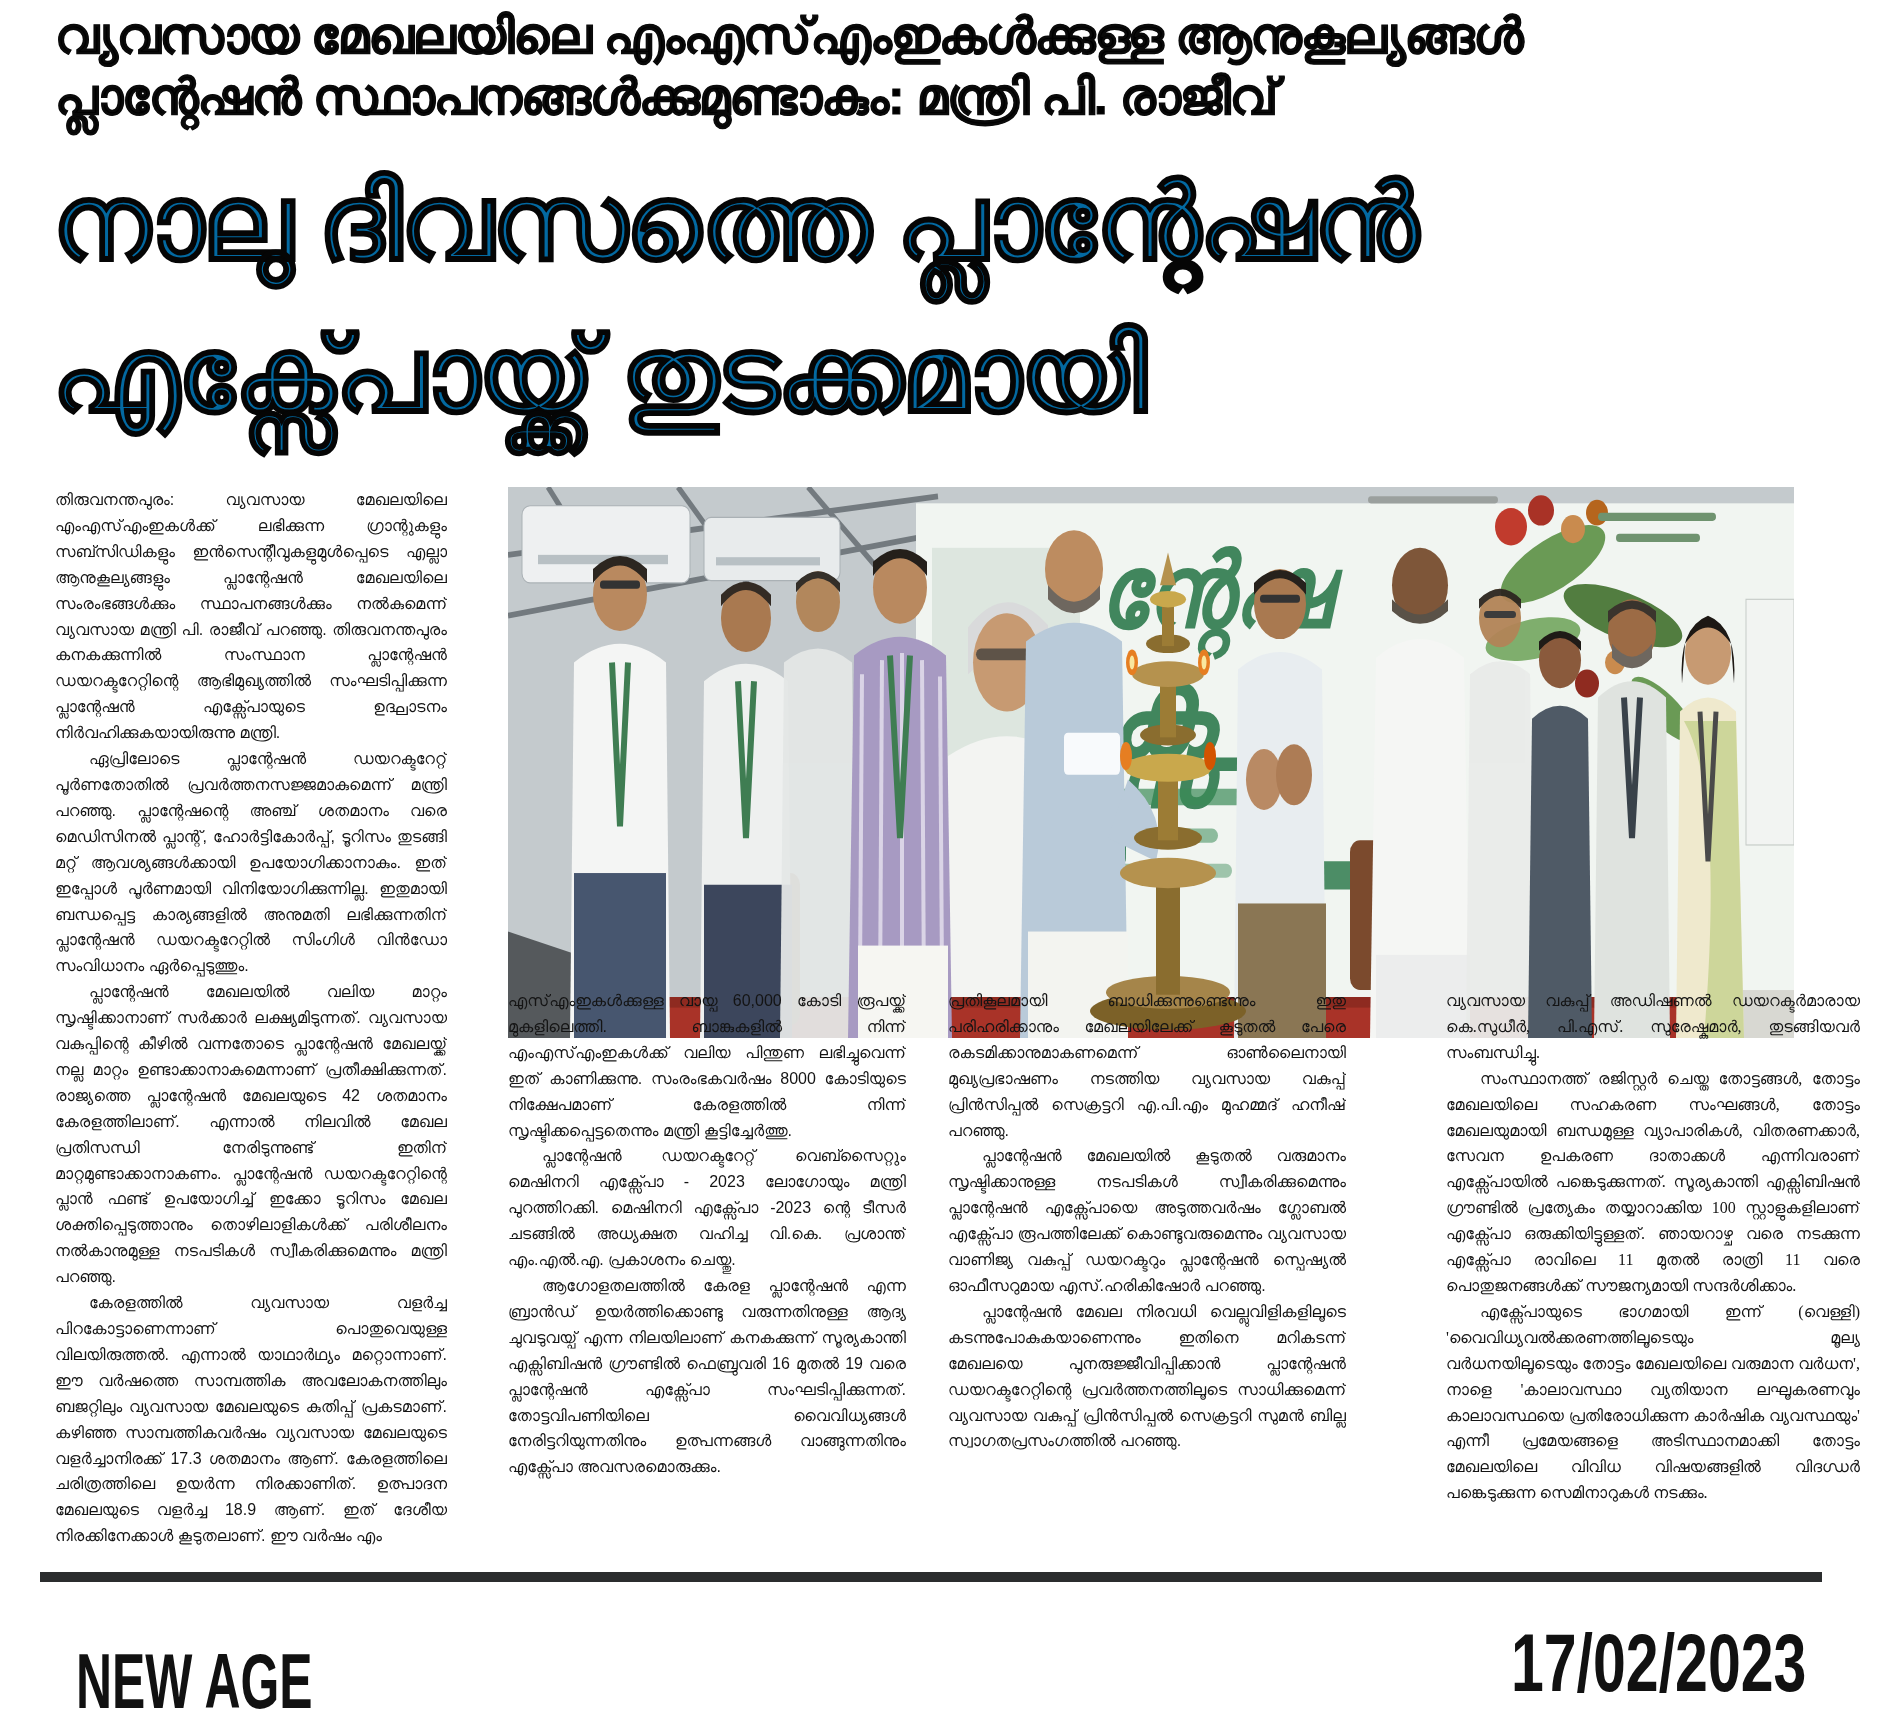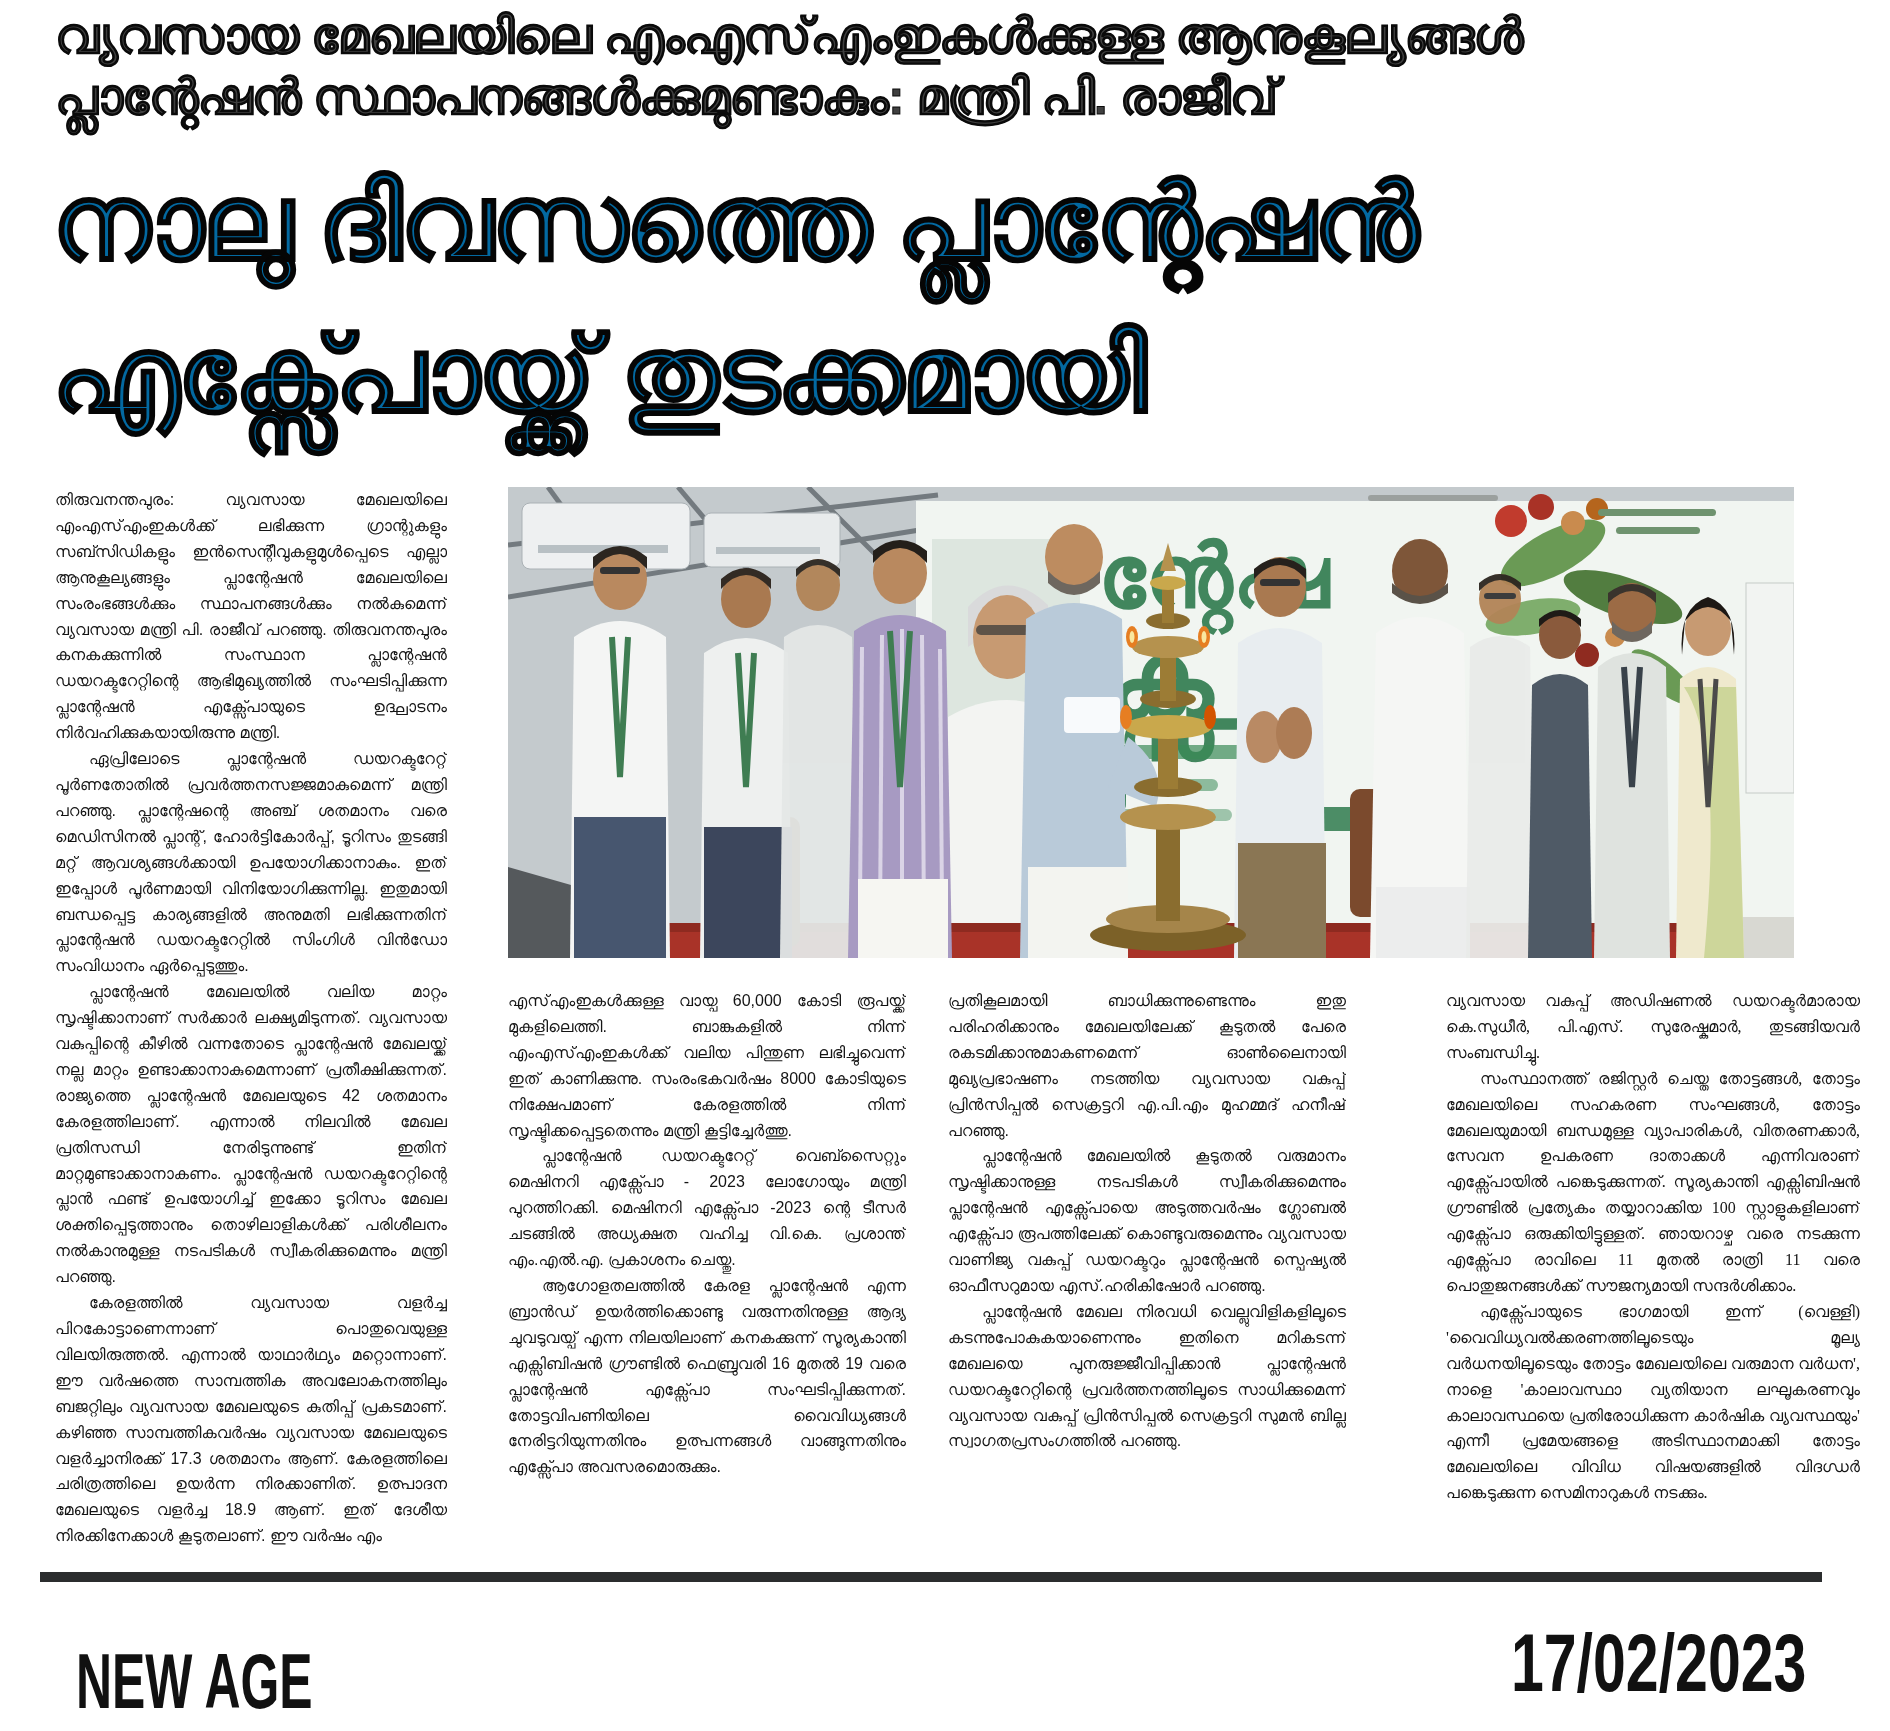--- a/index.html
+++ b/index.html
@@ -1,31 +1,31 @@
 <!DOCTYPE html>
 <html><head>
 <meta charset="utf-8">
 <title>News clipping</title>
 <style>
   html,body{margin:0;padding:0;background:#ffffff;}
   #page{position:relative;width:1890px;height:1731px;background:#ffffff;overflow:hidden;
         font-family:"Liberation Sans",sans-serif;color:#0b0b0b;}
   .kicker{position:absolute;left:55px;top:6px;font-weight:800;font-size:50px;line-height:61px;
-          letter-spacing:-1px;white-space:nowrap;color:#404040;-webkit-text-stroke:1px #0a0a0a;}
+          letter-spacing:-1px;white-space:nowrap;color:#000000;-webkit-text-stroke:1px #0a0a0a;}
   .headline{position:absolute;left:52px;top:146px;font-weight:800;font-size:106px;line-height:152px;
           letter-spacing:-2px;white-space:nowrap;color:#0369a1;-webkit-text-stroke:2.5px #050505;}
   .bodycol{position:absolute;font-size:16px;line-height:25.9px;text-align:justify;
           color:#141414;overflow:hidden;}
   .bodycol p{margin:0;text-indent:34px;}
   .bodycol p.noindent{text-indent:0;}
   #col1{left:55px;top:487px;width:392px;height:1088px;}
   #col2{left:508px;top:988px;width:398px;height:588px;}
   #col3{left:948px;top:988px;width:398px;height:588px;}
   #col4{left:1446px;top:988px;width:414px;height:588px;font-family:Liberation Serif, serif;}
-  #photo{position:absolute;left:508px;top:487px;width:1286px;height:471px;background:#22c55e;}
+  #photo{position:absolute;left:508px;top:487px;width:1286px;height:551px;background:#22c55e;font-style:italic;}
   #photo svg{display:block;width:100%;height:100%;}
   #rule{position:absolute;left:40px;top:1572px;width:1782px;height:10px;background:#2b2d2e;}
   #brand{position:absolute;left:76px;top:1642px;font-weight:800;font-size:78px;line-height:78px;
          transform:scaleX(0.64);transform-origin:left center;letter-spacing:0px;color:#111;white-space:nowrap;}
   #pubdate{position:absolute;right:84px;top:1622px;font-weight:800;font-size:82px;line-height:82px;
          transform:scaleX(0.72);transform-origin:right center;color:#111;white-space:nowrap;}
 </style>
 </head>
 <body>
 

